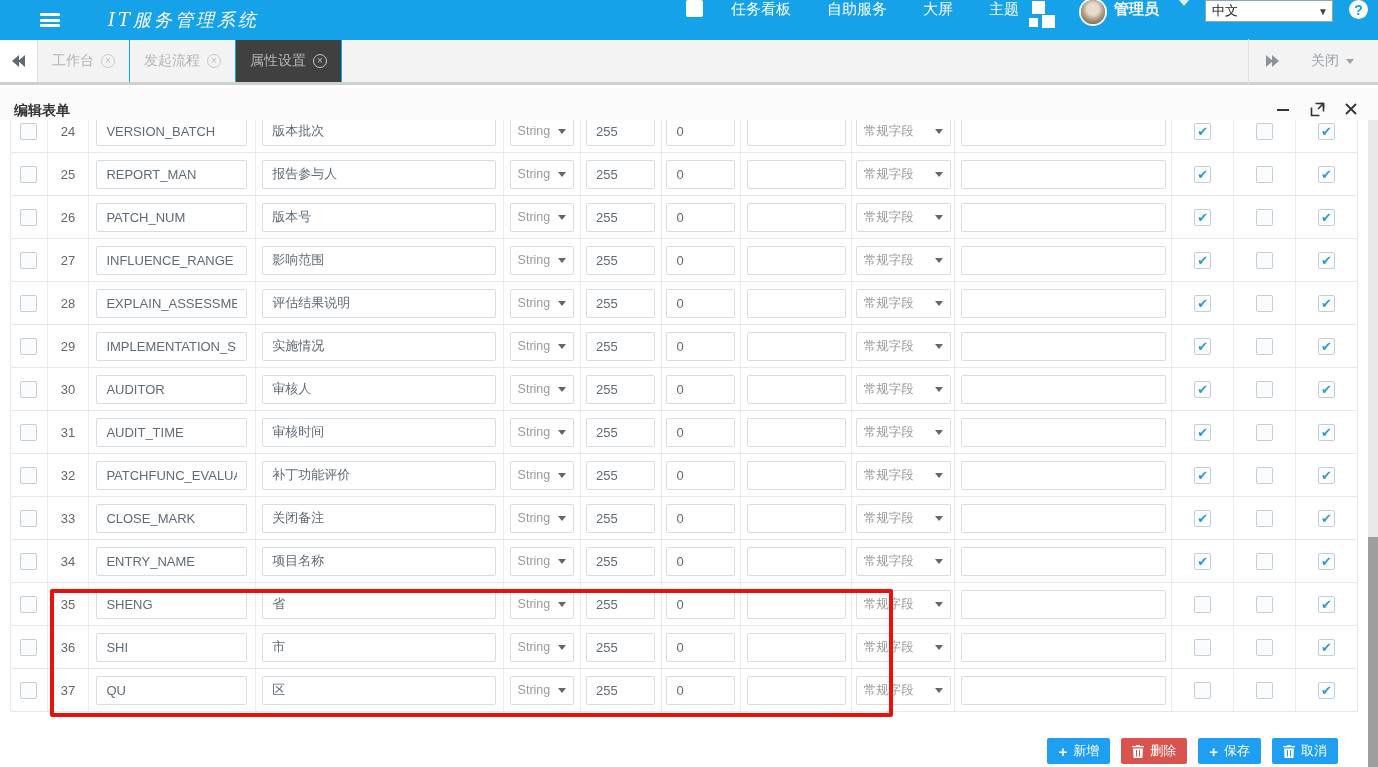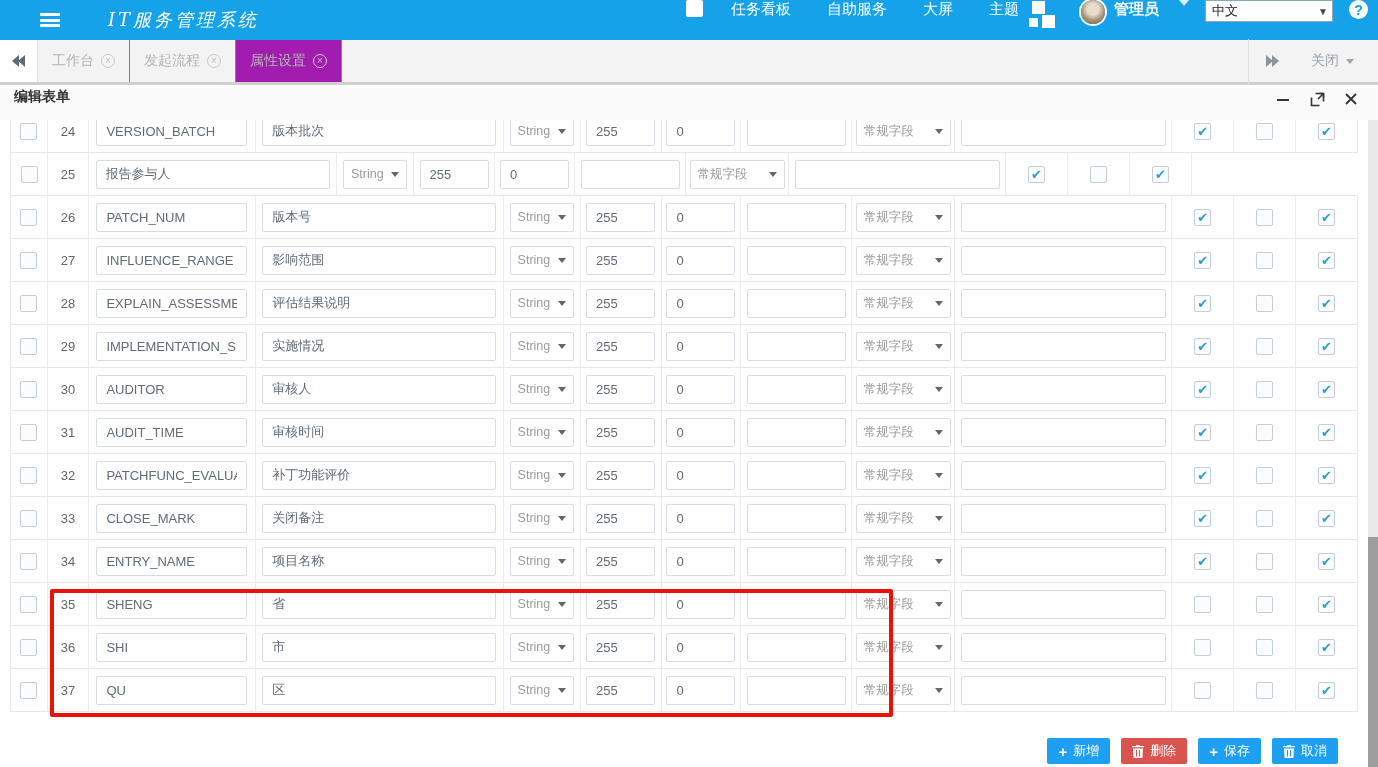--- a/index.html
+++ b/index.html
@@ -28,30 +28,30 @@
   .help-circle { width:19px; height:19px; border-radius:50%; background:#fff; color:#16a2e8; font-size:14px; font-weight:bold; display:flex; align-items:center; justify-content:center; cursor:pointer; }
 
   
   .tabbar { position:absolute; left:0; top:40px; width:1378px; height:45px; background:#f3f3f3; border-bottom:3px solid #cfcfcf; display:flex; align-items:stretch; }
   .collapse-btn { width:38px; background:#fff; border-right:1px solid #e2e2e2; display:flex; align-items:center; justify-content:center; cursor:pointer; }
   .dbl-arrow { display:flex; }
   .dbl-arrow i { width:0; height:0; border-top:6px solid transparent; border-bottom:6px solid transparent; }
   .dbl-arrow.left i { border-right:7px solid #5d6b78; margin-left:-1px; }
   .dbl-arrow.right i { border-left:7px solid #8a949e; margin-right:-1px; }
   .tab { display:flex; align-items:center; padding:0 14px; border-right:1px solid #0ea5e9; color:#b3b3b3; font-size:14px; cursor:pointer; white-space:nowrap; }
-  .tab.active { background:#a21caf; }
+  .tab.active { background:#404040; }
   .tab .tab-close { width:14px; height:14px; border-radius:50%; border:1px solid #c9c9c9; color:#bdbdbd; font-size:10px; line-height:11px; text-align:center; margin-left:7px; }
   .tabbar-right { margin-left:auto; display:flex; align-items:center; }
   .tabbar-sep { width:1px; height:45px; background:#e0e0e0; }
   .collapse-right { width:46px; display:flex; align-items:center; justify-content:center; cursor:pointer; }
   .close-tabs { display:flex; align-items:center; color:#9aa4ae; font-size:14px; padding:0 24px 0 16px; cursor:pointer; }
   .close-tabs .caret { width:0; height:0; border-left:4px solid transparent; border-right:4px solid transparent; border-top:5px solid #9aa4ae; margin-left:7px; }
 
   
-  .panel-header { position:absolute; left:0; top:88px; width:1378px; height:32px; background:#fbfbfb; display:flex; align-items:flex-start; }
+  .panel-header { position:absolute; left:0; top:88px; width:1378px; height:32px; background:#fbfbfb; display:flex; align-items:flex-end; }
   .panel-title { margin-left:14px; font-size:14px; color:#333; font-weight:bold; }
   .win-controls { margin-left:auto; display:flex; align-items:center; margin-right:16px; }
   .win-btn { width:22px; height:22px; display:flex; align-items:center; justify-content:center; color:#333; cursor:pointer; margin-left:12px; font-size:18px; }
 
   
   .table-viewport { position:absolute; left:10px; top:120px; width:1348px; height:592px; overflow:hidden; }
   .table-content { margin-top:-10px; border-left:1px solid #ececec; }
   .trow { display:flex; height:43px; background:#fff; border-bottom:1px solid #e8e8e8; }
   .cell { border-right:1px solid #ececec; display:flex; align-items:center; justify-content:center; }
   .c-check  { width:37px; }
@@ -231,20 +231,23 @@
           </div>
       <div class="cell c-c3">
             <span class="cb checked"></span>
           </div>
     </div>
         <div class="trow">
       <div class="cell c-check">
             <span class="cb"></span>
           </div>
       <div class="cell c-num">25</div>
+      <div class="cell c-name">
+            <input class="tin" value="REPORT_MAN" style="">
+          </div>
       <div class="cell c-label">
             <input class="tin" value="报告参与人" style="">
           </div>
       <div class="cell c-type">
         <div class="sel">
               <span>String</span>
               <i class="arr"></i>
             </div>
       </div>
       <div class="cell c-len">

